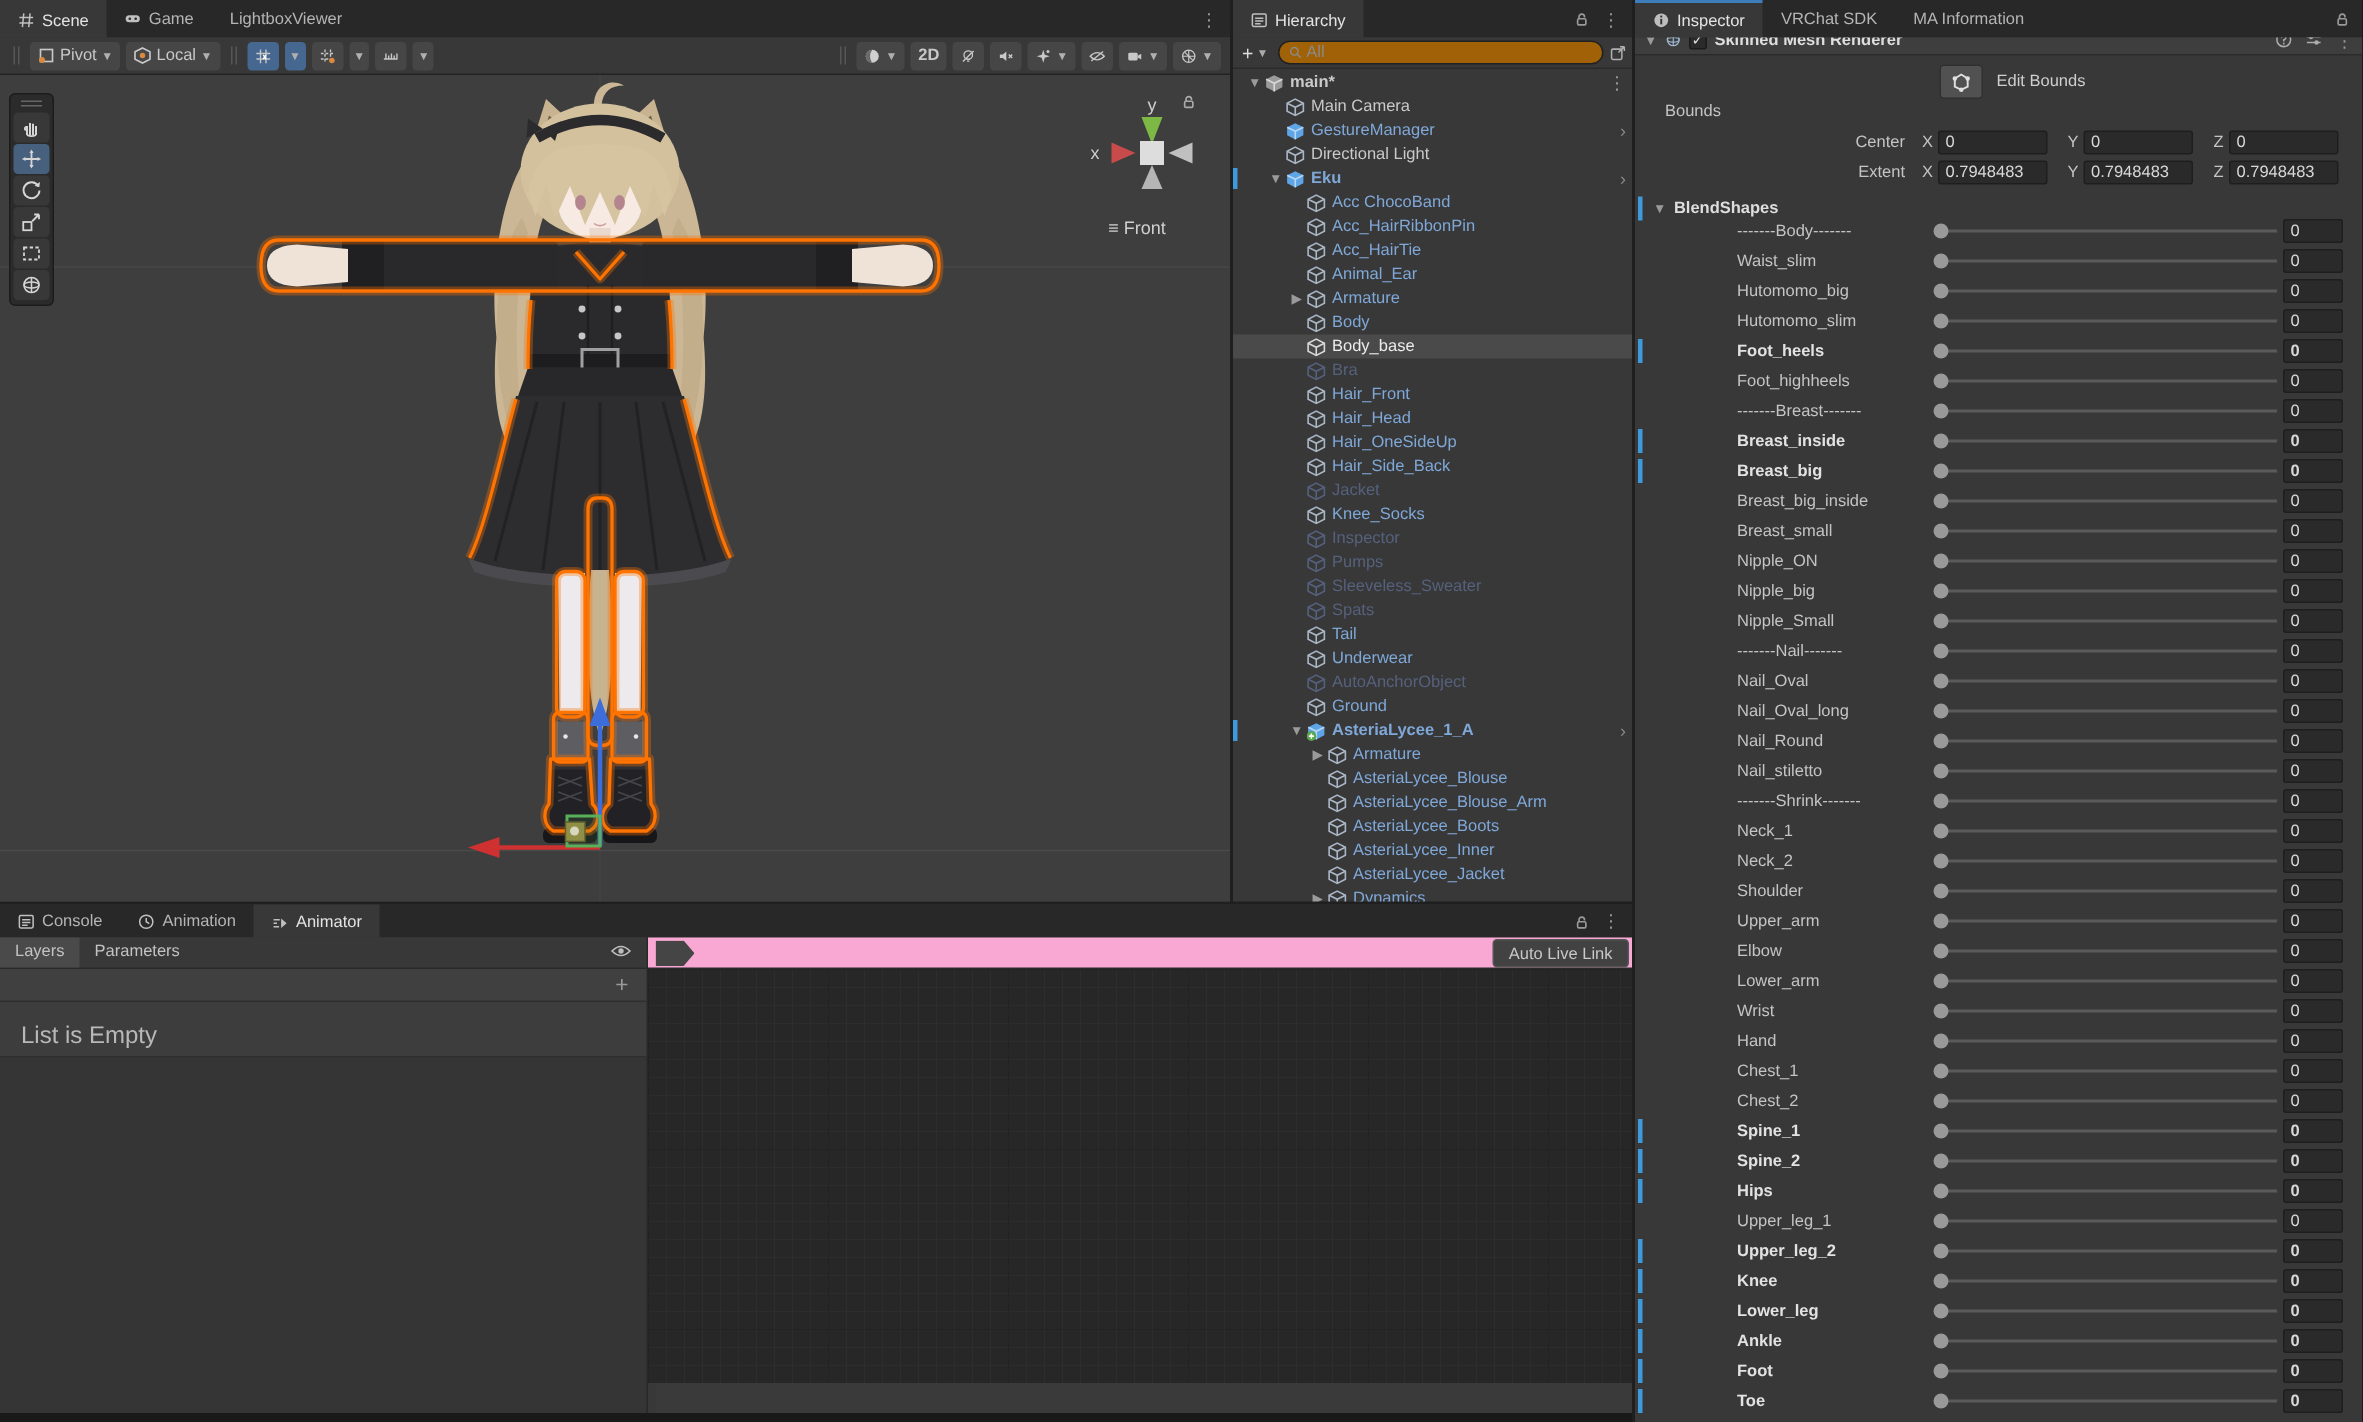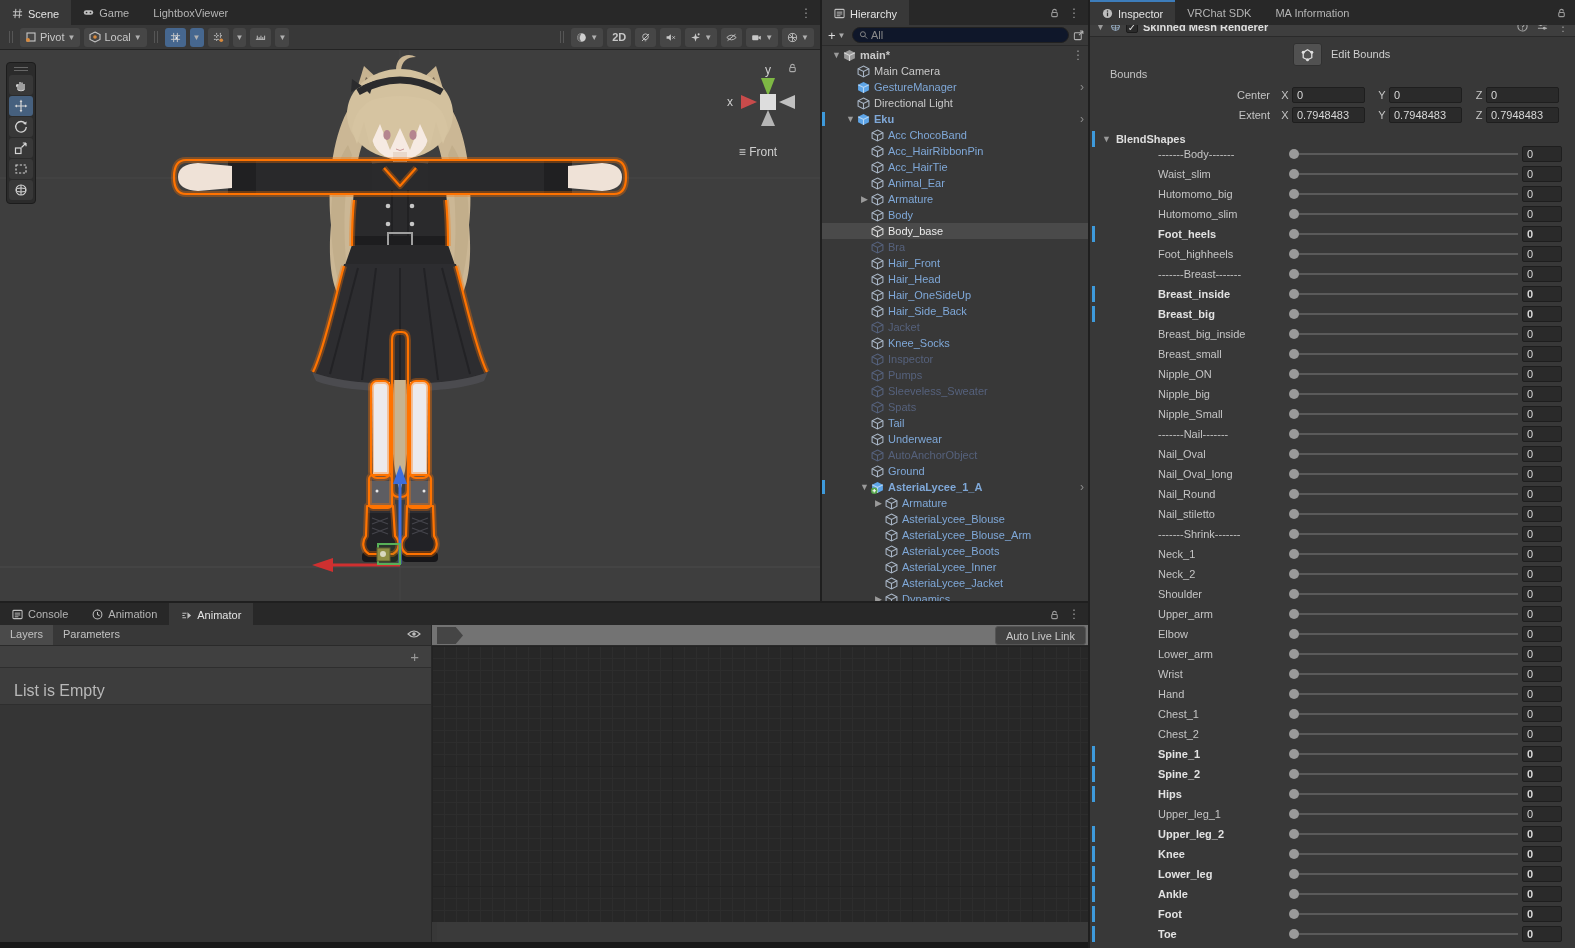--- a/index.html
+++ b/index.html
@@ -32,37 +32,37 @@
   #bottom { left:0; top:603px; width:1088px; height:345px; background:#383838; }
   #bl-side { position:absolute; left:0; top:22px; width:432px; bottom:0; background:#353535; border-right:1px solid #282828; }
   #layer-row { position:absolute; left:0; top:0; right:0; height:21px; background:#383838; border-bottom:1px solid #2a2a2a; display:flex; }
   .ltab { padding:3px 10px; color:#c2c2c2; }
   .ltab.sel { background:#4a4a4a; }
   #plus-row { position:absolute; left:0; top:21px; right:0; height:22px; background:#404040; border-bottom:1px solid #2e2e2e; }
   #plus-row .plus { position:absolute; right:12px; top:2px; font-size:15px; color:#999; }
   #empty-area { position:absolute; left:0; top:43px; right:0; height:37px; background:#3d3d3d; border-bottom:1px solid #2e2e2e; }
   #empty-text { position:absolute; left:14px; top:14px; color:#b8b8b8; font-size:16px; }
   #bl-grid-wrap { position:absolute; left:432px; top:22px; right:0; bottom:0; }
-  #crumb-row { position:absolute; left:0; top:0; right:0; height:21px; background:#737373; border-bottom:1px solid #2a2a2a; }
+  #crumb-row { position:absolute; left:0; top:0; right:0; height:21px; background:#f9a8d4; border-bottom:1px solid #2a2a2a; }
   #crumb-arrow { position:absolute; left:5px; top:2px; width:26px; height:17px; background:#454545; clip-path:polygon(0 0,72% 0,100% 50%,72% 100%,0 100%); }
   #auto-live { position:absolute; right:2px; top:1px; height:19px; padding:3px 10px; background:#424242; border:1px solid #555; border-radius:3px; color:#c8c8c8; }
   #anim-grid { position:absolute; left:0; top:21px; right:0; bottom:26px; background:#272727;
     background-image:
       repeating-linear-gradient(to right, #232323 0 1px, transparent 1px 120px),
       repeating-linear-gradient(to bottom, #232323 0 1px, transparent 1px 120px),
       repeating-linear-gradient(to right, #2d2d2d 0 1px, transparent 1px 12px),
       repeating-linear-gradient(to bottom, #2d2d2d 0 1px, transparent 1px 12px); }
   #anim-hscroll { position:absolute; left:5px; right:0; bottom:6px; height:20px; background:#3a3a3a; }
   #bottom-edge { position:absolute; left:0; right:0; bottom:0; height:6px; background:#191919; }
   
   #hier { left:822px; top:0; width:266px; height:601px; }
   #hier-search-row { position:absolute; left:0; top:25px; right:0; height:21px; background:#383838; border-bottom:1px solid #2b2b2b; display:flex; align-items:center; padding:0 4px; gap:4px; }
   #hier-plus { color:#ddd; font-size:13px; display:flex; align-items:center; gap:2px; padding:0 2px; }
   #hier-plus .dd { font-size:8px; color:#aaa; }
-  #hier-searchbox { flex:1; height:16px; background:#0f172a; border:1px solid #212121; border-radius:8px; display:flex; align-items:center; gap:3px; padding:0 6px; color:#8a8a8a; }
+  #hier-searchbox { flex:1; height:16px; background:#a16207; border:1px solid #212121; border-radius:8px; display:flex; align-items:center; gap:3px; padding:0 6px; color:#8a8a8a; }
   #hier-searchbox input { background:transparent; border:none; outline:none; color:#cfcfcf; font-size:11px; width:100%; font-family:"Liberation Sans",sans-serif; }
   #hier-searchbox input::placeholder { color:#8a8a8a; }
   #hier-rows { position:absolute; left:0; top:47px; right:0; bottom:0; overflow:hidden; }
   .hrow { height:16px; display:flex; align-items:center; position:relative; padding-right:4px; }
   .hrow.sel { background:#4a4a4a; }
   .hrow .obar { position:absolute; left:0; top:1px; width:3px; height:14px; background:#3e9adb; }
   .hrow .arr { width:13px; text-align:center; color:#9a9a9a; font-size:9px; flex:none; }
   .hrow .hicon { width:13px; height:13px; flex:none; margin-right:4px; }
   .hrow .hlabel { white-space:nowrap; }
   .c-n { color:#c9c9c9; } .c-b { color:#7fa8d8; } .c-dis { color:#55617c; } .c-sel { color:#ececec; }

